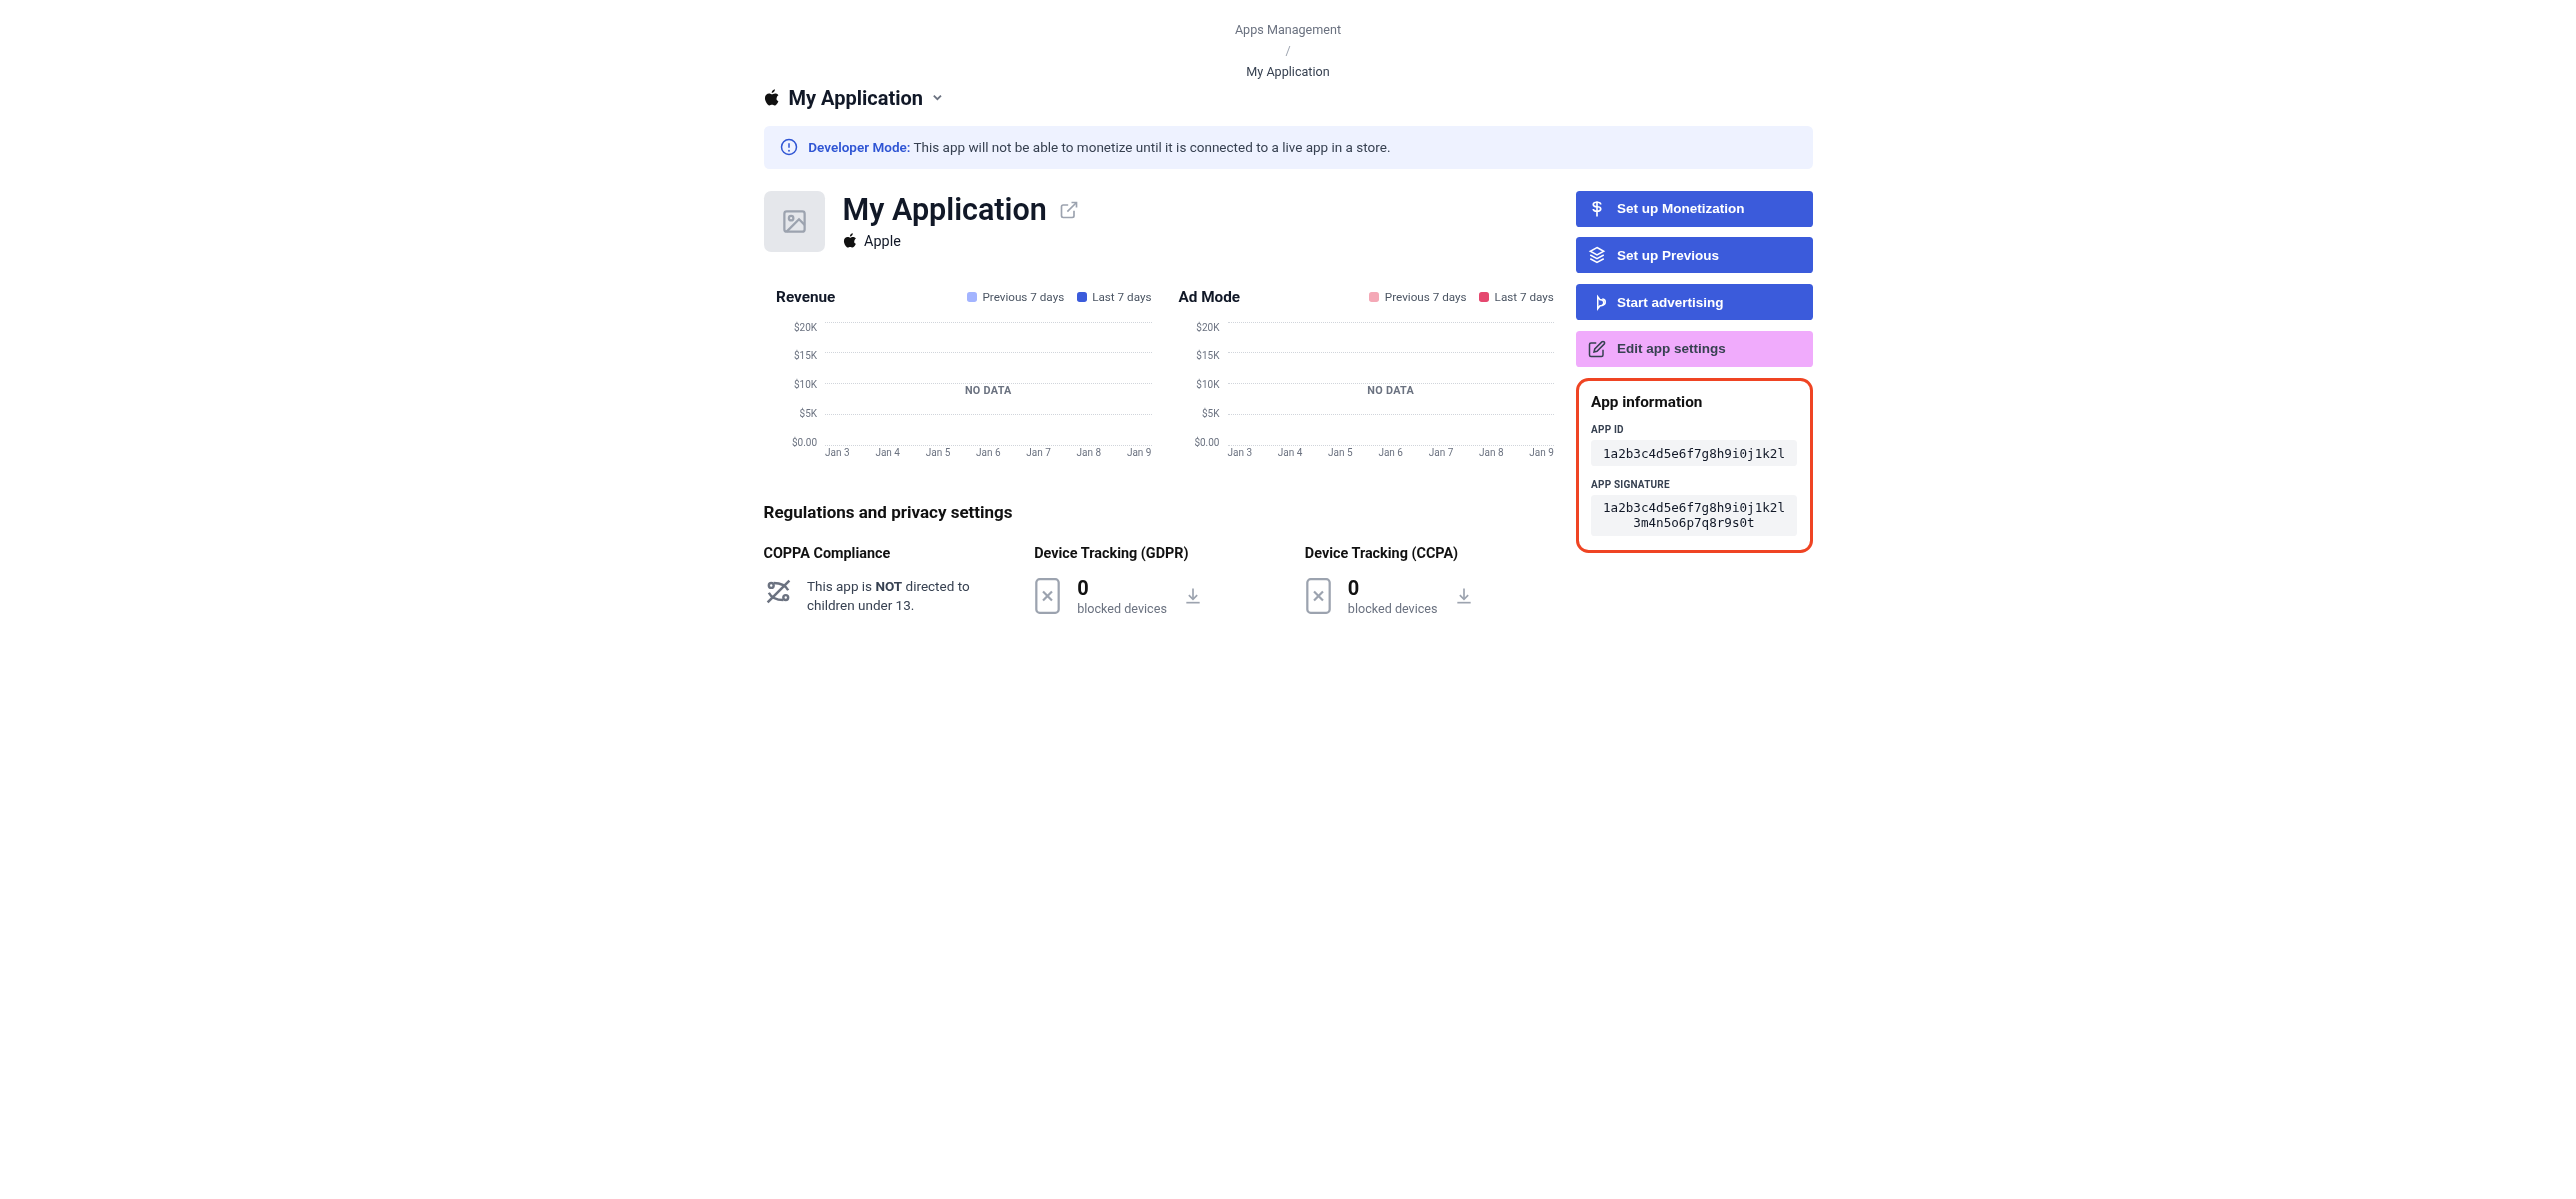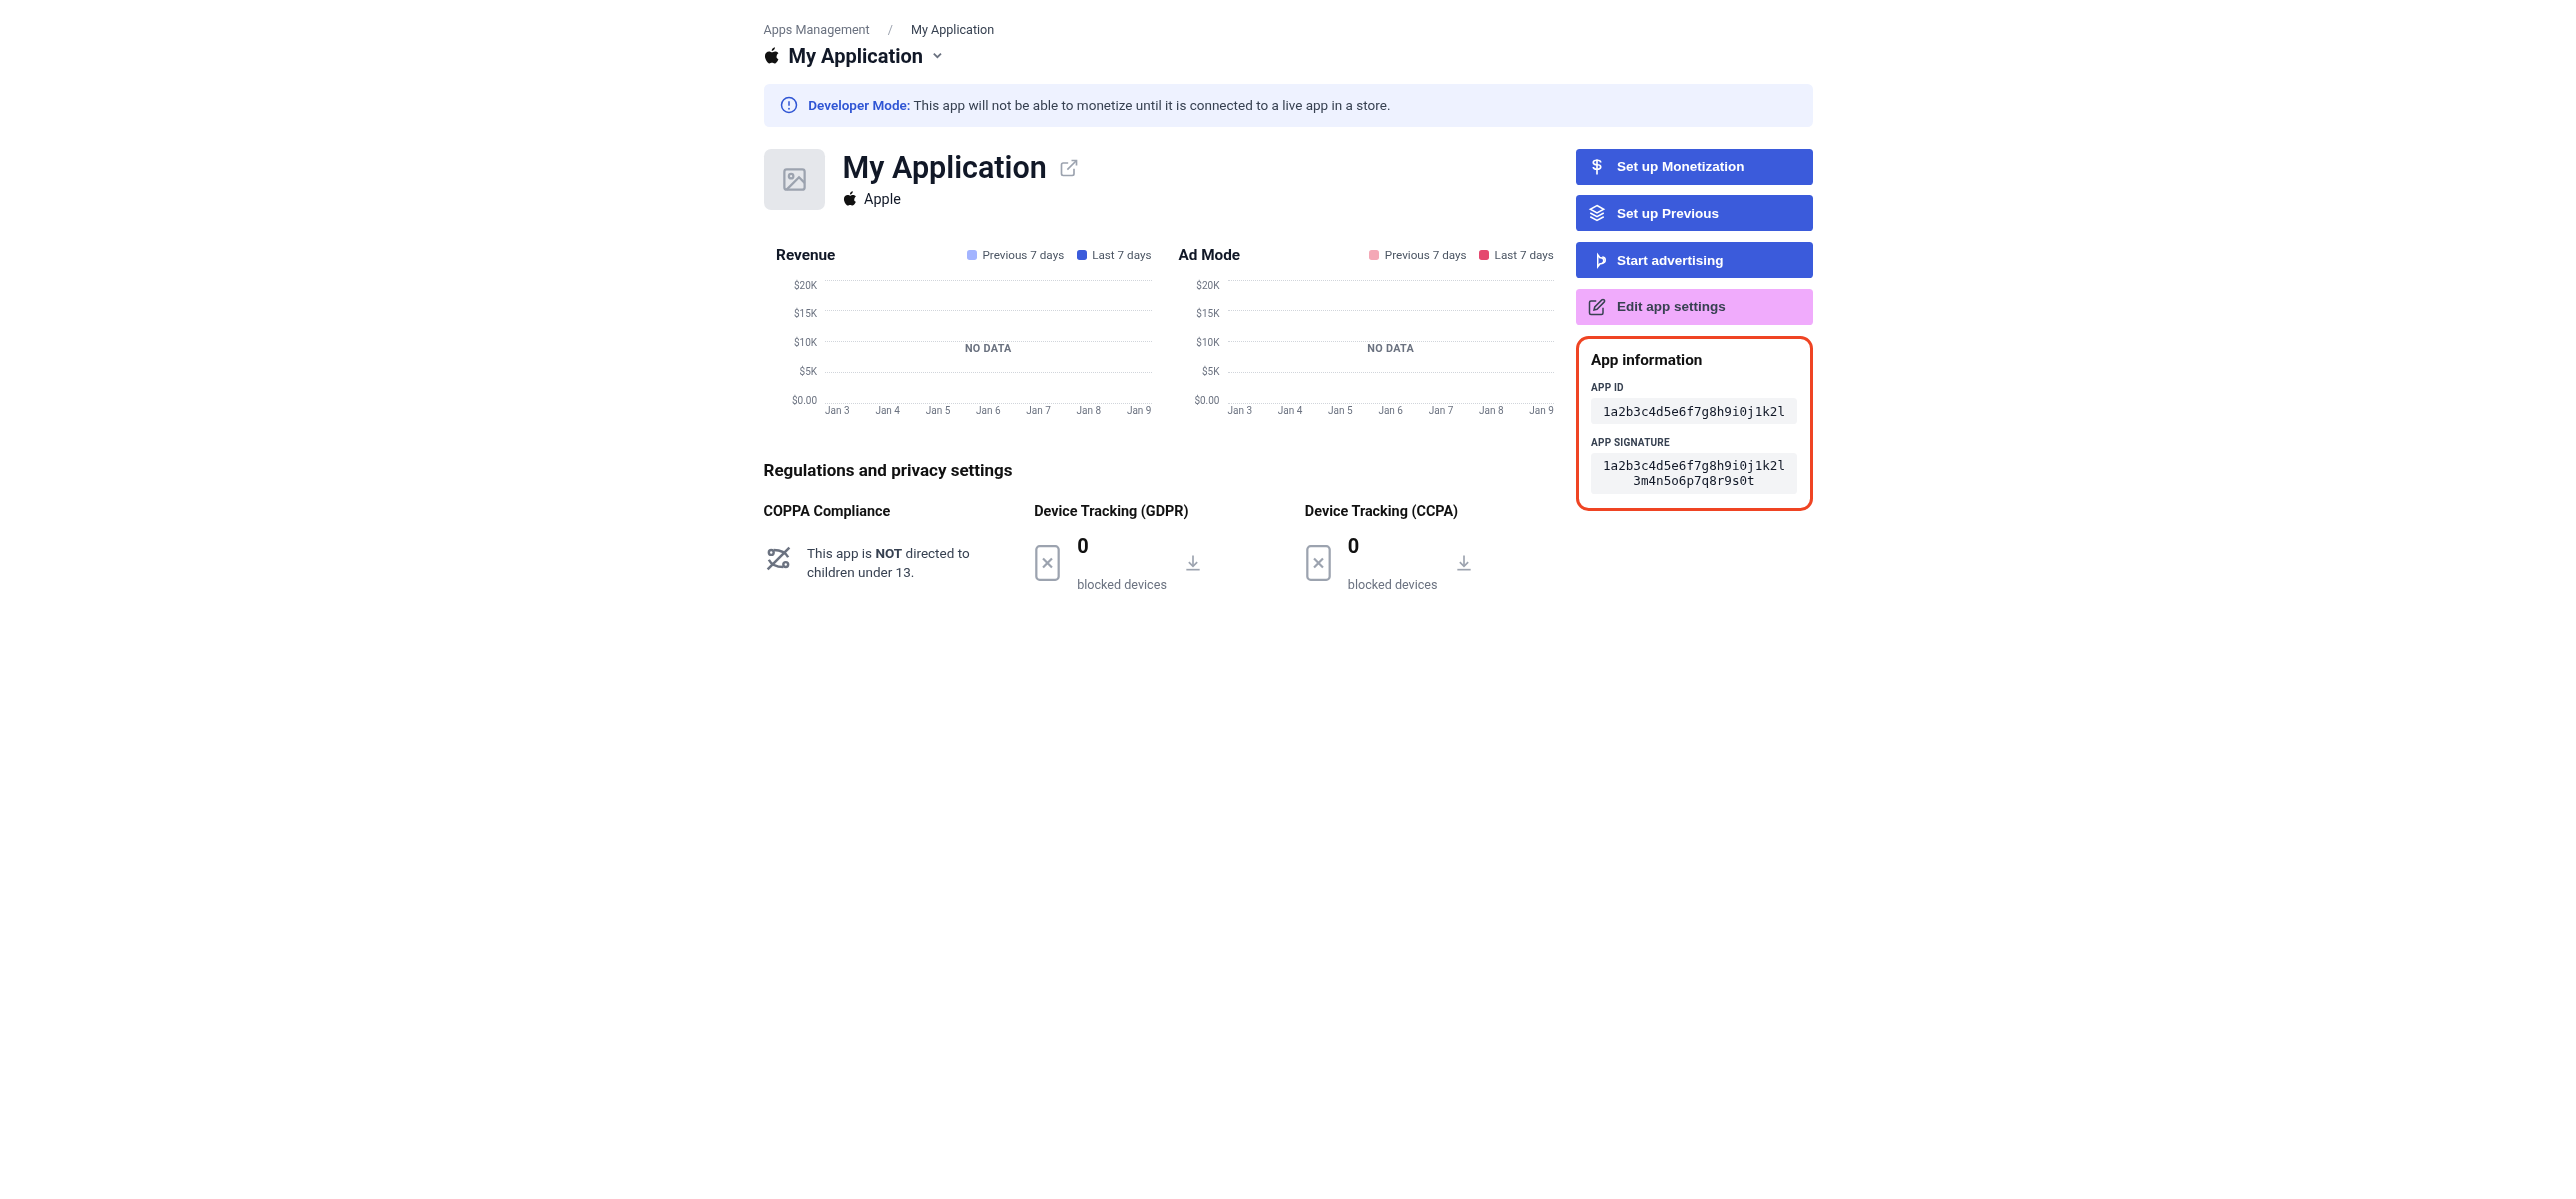--- a/index.html
+++ b/index.html
@@ -2,21 +2,21 @@
 <html style="font-size:14.4px"><head>
 <meta charset="utf-8">
 <style>
   * { box-sizing: border-box; margin: 0; padding: 0; }
   body { font-family: -apple-system, BlinkMacSystemFont, "Segoe UI", Roboto, Helvetica, Arial, sans-serif; color: #111; background:#fff; }
 
   .page { width: 1401px; margin: 0 auto; }
 
   
   .top { padding: 21.6px 176px 0 176px; }
-  .breadcrumb { display: flex; gap: 18px; align-items: center; font-size: 12.6px; color:#6b7280; }
+  .breadcrumb { display: flex; gap: 6px; align-items: center; font-size: 12.6px; color:#6b7280;flex-direction:column; }
   .breadcrumb a { color:#6b7280; text-decoration: none; }
   .breadcrumb .sep { color:#9ca3af; }
   .breadcrumb .current { color:#374151; }
 
   .title-row { display:flex; align-items:center; gap:9px; margin-top:7.2px; }
   .title-row .appname { font-size:20px; font-weight:700; color:#111827; }
   .apple-icon { display:inline-block; }
 
   .banner { margin: 16px 176px 0 176px; background:#eef2ff; border-radius:5.4px; padding:12.6px 16px; display:flex; align-items:center; gap:10.8px; font-size:13.5px; color:#374151; }
   .banner .label { color:#2f55d4; font-weight:600; }
@@ -52,21 +52,21 @@
   .info-card { border:3.6px solid #ef4423; border-radius:12.6px; padding:12.6px 12.6px 14.4px 12.6px; margin-top:3.6px; }
   .info-title { font-size:15.3px; font-weight:700; margin-bottom:12.6px; }
   .info-label { font-size:10px; font-weight:700; color:#374151; letter-spacing:0.2px; margin-bottom:5.4px; }
   .code-box { background:#f3f4f6; border-radius:3.6px; padding:5.4px 9px; font-size:12.6px; color:#111827; font-family: ui-monospace, Menlo, monospace; text-align:center; word-break:break-all; margin-bottom:12.6px;}
 
   .section-title { font-size:17px; font-weight:700; margin-top:36px; margin-bottom:23.4px; }
   .coppa-body { display:flex; align-items:flex-start; gap:14.4px; }
   .coppa-text { font-size:13.5px; color:#374151; line-height:1.45; max-width:180px;}
   .metric { display:flex; align-items:center; gap:16px; }
   .metric .num { font-size:20px; font-weight:700; }
-  .metric .sub { font-size:12.6px; color:#6b7280; margin-top:19px;}
+  .metric .sub { font-size:12.6px; color:#6b7280; margin-top:1px;}
   .dl { margin-left:auto; color:#9ca3af; }
   .dev-icon { width:27px; height:38px; }
   .reg-heads { display:flex; gap:21.6px; }
   .reg-heads > div { flex:1; font-size:14.4px; font-weight:700; }
   .reg-body { display:flex; gap:21.6px; margin-top:14.4px;}
   .reg-body > div { flex:1; display:flex; align-items:center;}
 
   svg { display:block; }
 </style>
 </head>

